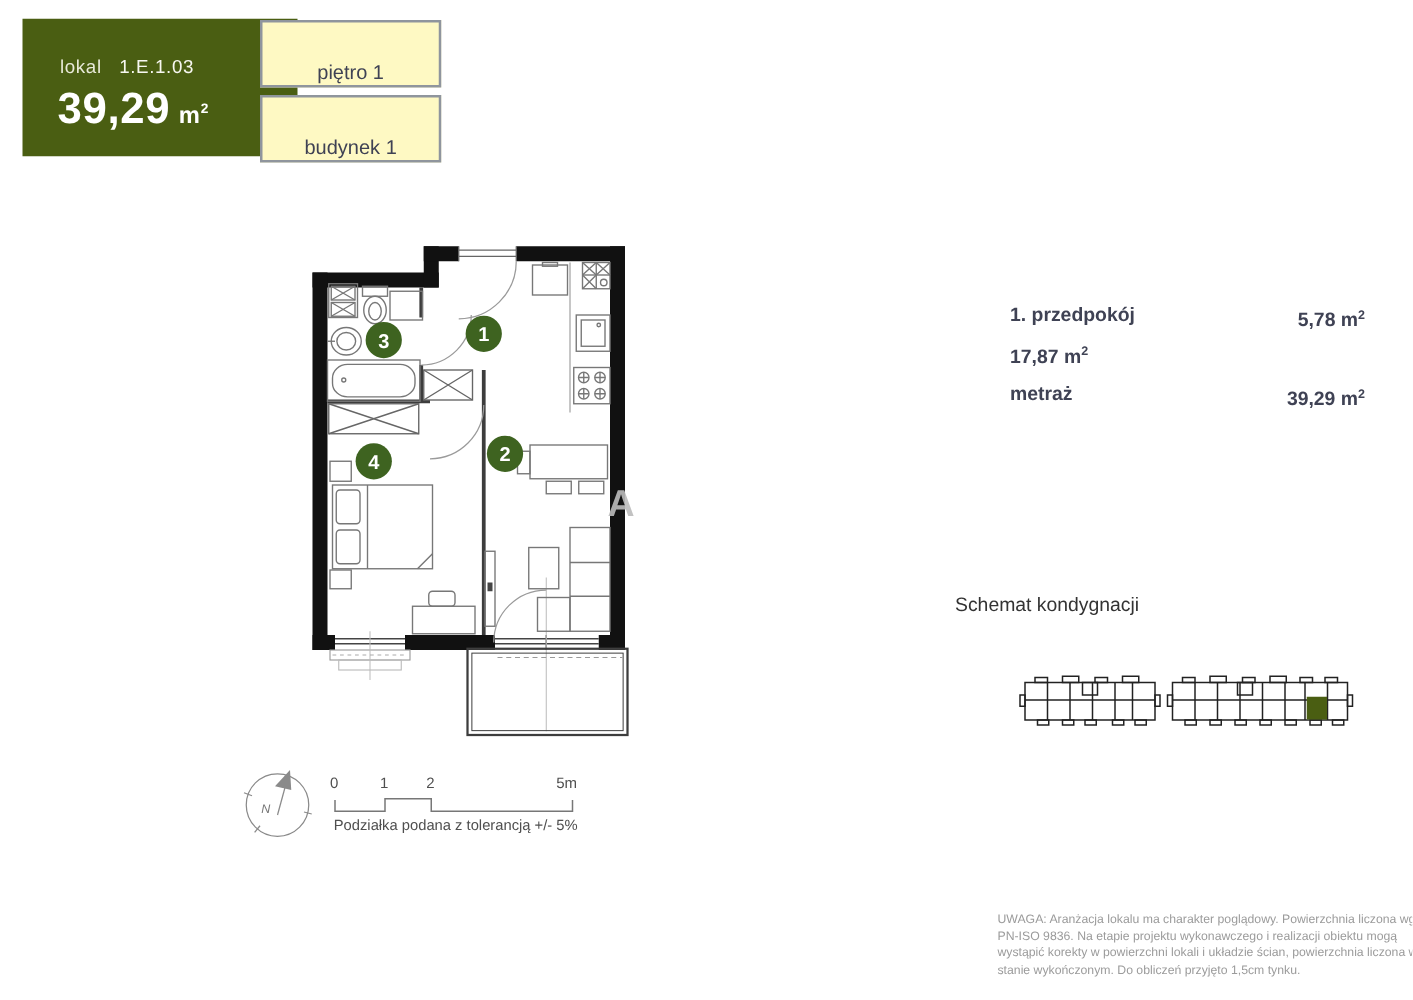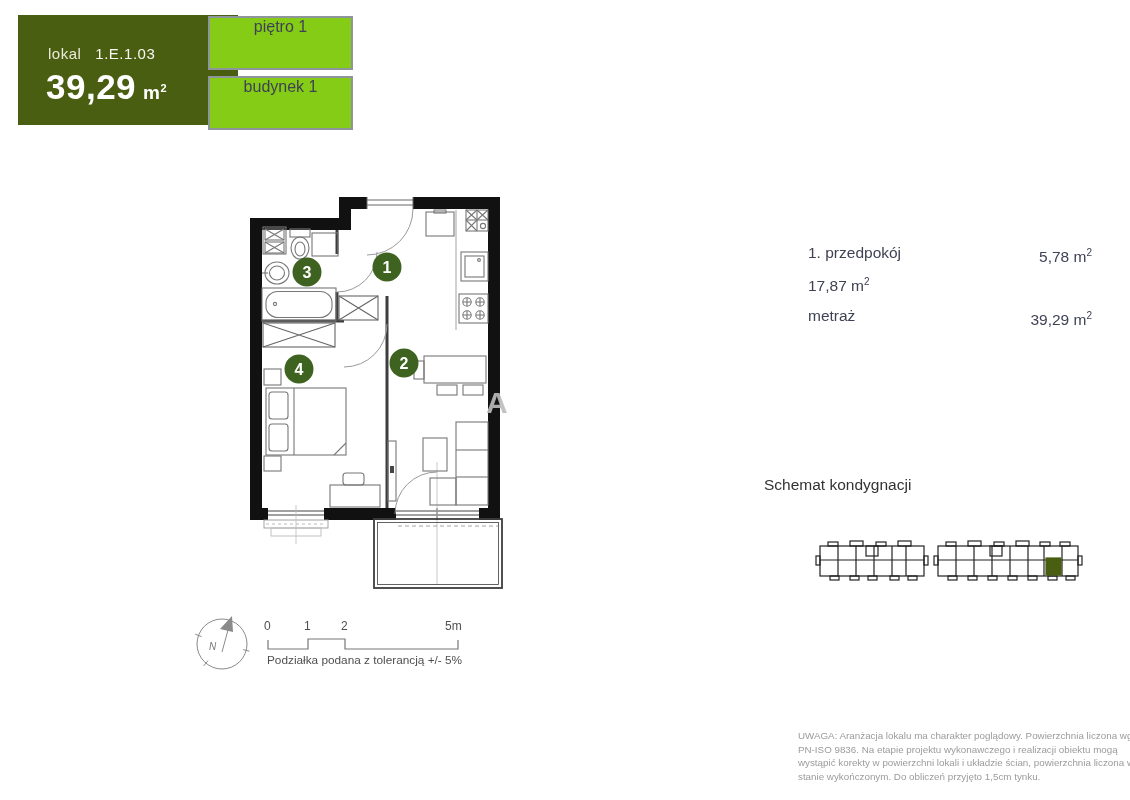--- a/index.html
+++ b/index.html
@@ -5,30 +5,30 @@
   html,body{margin:0;padding:0;background:#ffffff;}
   .canvas{position:relative;width:1130px;height:800px;background:#fff;overflow:hidden;
           font-family:"Liberation Sans",sans-serif;color:#3f4254;}
   
   .lokal-box{position:absolute;left:18px;top:15px;width:220px;height:110px;background:#4a5e12;color:#f4f4ef;}
   .lokal-line{position:absolute;left:30px;top:30px;font-size:15px;letter-spacing:.5px;color:#e9ead9;}
   .lokal-line .code{margin-left:14px;color:#f7f7f0;}
   .lokal-area{position:absolute;left:28px;top:52px;font-size:35px;font-weight:bold;color:#ffffff;letter-spacing:.5px;}
   .lokal-area .unit{font-size:19px;font-weight:bold;margin-left:7px;}
   .lokal-area sup{font-size:11px;}
-  .info-box{position:absolute;left:208px;width:145px;height:54px;border:2px solid #8f959d;background:#84cc16;
-            display:flex;align-items:flex-start;justify-content:center;font-size:16px;color:#3f4254;box-sizing:border-box;}
+  .info-box{position:absolute;left:208px;width:145px;height:54px;border:2px solid #8f959d;background:#fef9c3;
+            display:flex;align-items:flex-end;justify-content:center;font-size:16px;color:#3f4254;box-sizing:border-box;}
   .info-box.first{top:16px;}
   .info-box.second{top:76px;}
   
   .room-list{position:absolute;left:808px;top:241px;width:284px;font-size:15.5px;}
-  .room-row{display:flex;justify-content:space-between;line-height:24.6px;}
+  .room-row{display:flex;justify-content:space-between;line-height:24.6px;font-weight:bold;}
   .room-row .val{white-space:nowrap;}
   .room-row sup{font-size:10px;}
-  .room-row.total{font-weight:normal;margin-top:5px;}
+  .room-row.total{font-weight:bold;margin-top:5px;}
   
   .schemat-title{position:absolute;left:764px;top:476px;font-size:15.5px;font-weight:normal;color:#333;}
   
   .scale-caption{position:absolute;left:267px;top:653px;font-size:11.8px;color:#4f4f4f;}
   .disclaimer{position:absolute;left:774px;top:729px;width:340px;font-size:9.8px;line-height:13.6px;color:#9b9b9b;margin-left:24px;}
   svg{position:absolute;}
   svg text{font-family:"Liberation Sans",sans-serif;}
 </style>
 </head>
 <body>

